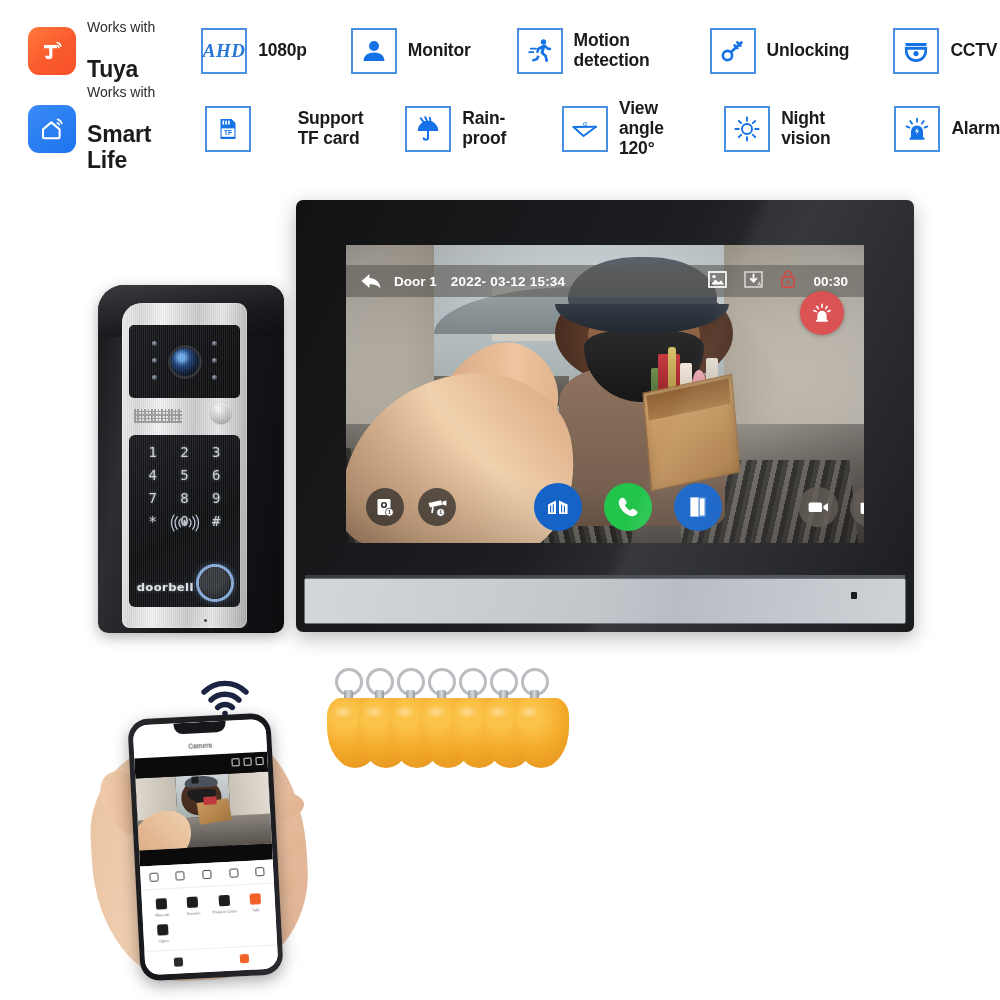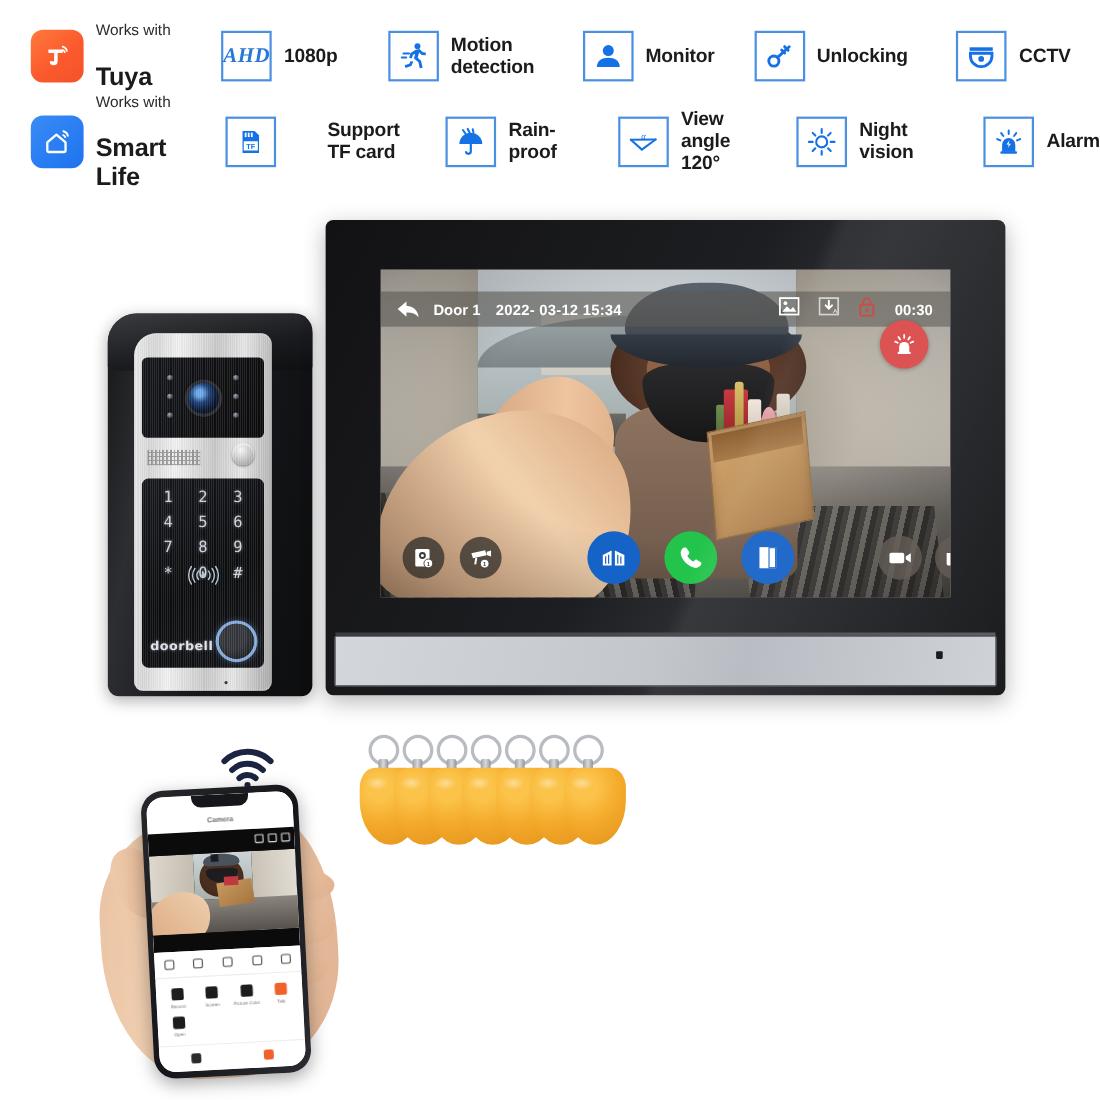--- a/index.html
+++ b/index.html
@@ -408,45 +408,45 @@
         </div>
       </div>
 
       <div class="feat" style="margin-left:46px;">
         <div class="bx">
           <span class="ahd-txt">AHD</span>
         </div>
         <div class="lbl">1080p</div>
       </div>
 
+      <div class="feat" style="margin-left:44px;">
+        <div class="bx">
+          <svg width="30" height="30" viewBox="0 0 30 30" fill="#1472e6">
+            <circle cx="15" cy="10" r="5"></circle>
+            <path d="M4.6 25 c0-5.6 4.6-8.4 10.4-8.4 s10.4 2.8 10.4 8.4z"></path>
+          </svg>
+        </div>
+        <div class="lbl">Monitor</div>
+      </div>
+
       <div class="feat" style="margin-left:46px;">
         <div class="bx">
           <svg width="30" height="30" viewBox="0 0 30 30" fill="#1472e6">
             <circle cx="18.5" cy="6" r="2.7"></circle>
             <path d="M16.6 9.5 l-4.4 2.6 -1.2 4.4 2.4 .6 .9 -3.2 2.1 -1.1 -1 4.3 4 3.6 1.2 5.4 2.6 -.6 -1.4 -6.2 -3.1 -2.9 1.3 -4.6 2.4 2.3 3.6 .2 .1 -2.5 -2.7 -.2 -3.1 -3z"></path>
             <path d="M12.2 19.6 l-1.1 2.4 -4.2 1.4 .8 2.4 5.2 -1.7 1.9 -4.1z"></path>
             <path d="M5.8 12.6 h5.2" stroke="#1472e6" stroke-width="1.8" stroke-linecap="round"></path>
             <path d="M4.2 16.2 h4.1" stroke="#1472e6" stroke-width="1.8" stroke-linecap="round"></path>
           </svg>
         </div>
         <div class="lbl">Motion
 detection</div>
       </div>
 
-      <div class="feat" style="margin-left:44px;">
-        <div class="bx">
-          <svg width="30" height="30" viewBox="0 0 30 30" fill="#1472e6">
-            <circle cx="15" cy="10" r="5"></circle>
-            <path d="M4.6 25 c0-5.6 4.6-8.4 10.4-8.4 s10.4 2.8 10.4 8.4z"></path>
-          </svg>
-        </div>
-        <div class="lbl">Monitor</div>
-      </div>
-
-      <div class="feat" style="margin-left:36px;">
+      <div class="feat" style="margin-left:60px;">
         <div class="bx">
           <svg width="30" height="30" viewBox="0 0 30 30" fill="none" stroke="#1472e6" stroke-width="2.6" stroke-linecap="round">
             <circle cx="9.5" cy="19.5" r="4.6"></circle>
             <path d="M12.9 16.2 L23.5 6.5"></path>
             <path d="M19.3 6.4 l3.2 3.2"></path>
             <path d="M16.6 9.4 l2.7 2.7"></path>
           </svg>
         </div>
         <div class="lbl">Unlocking</div>
       </div>

